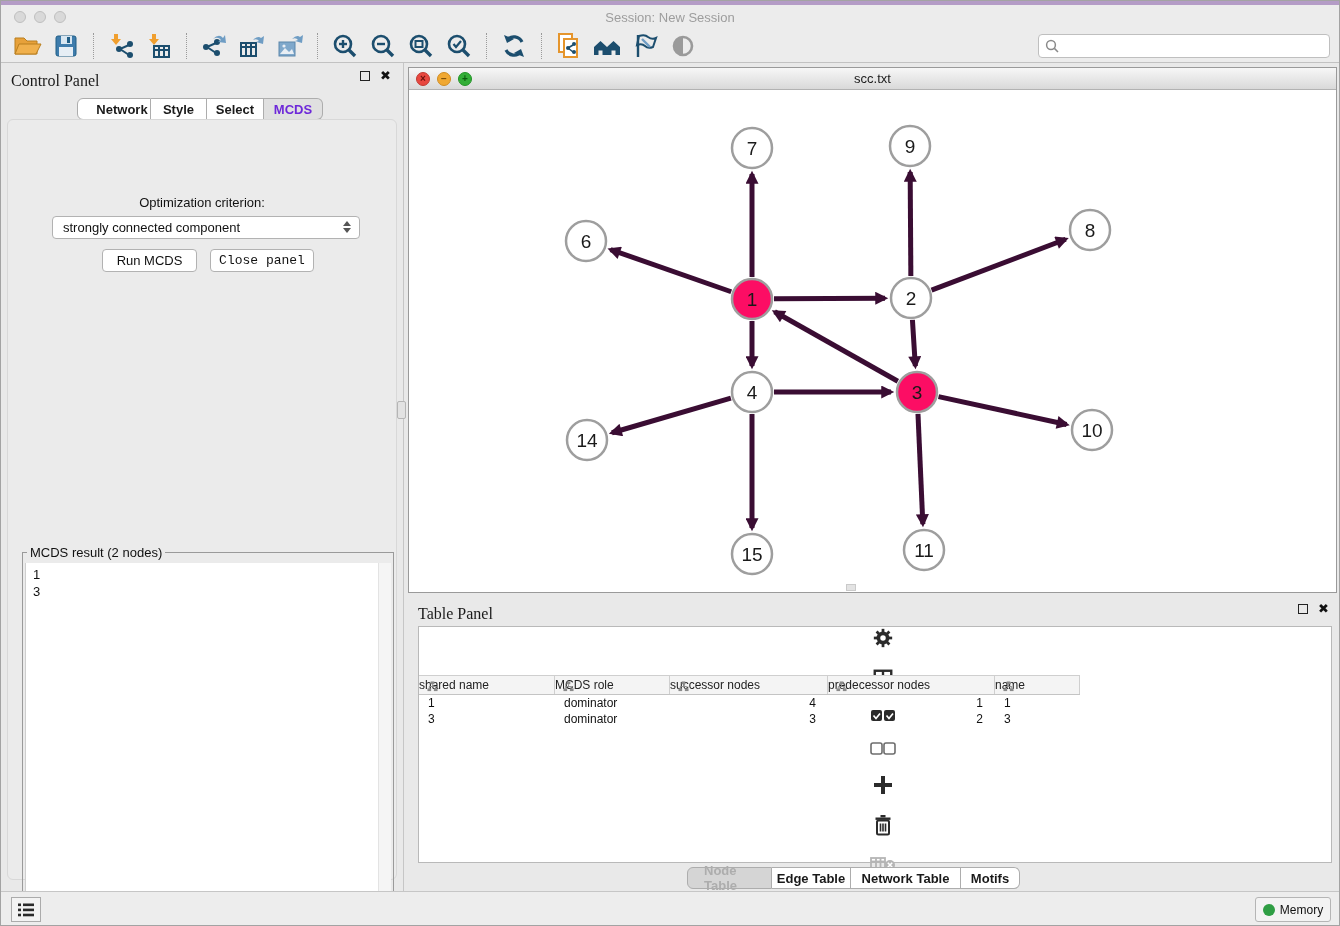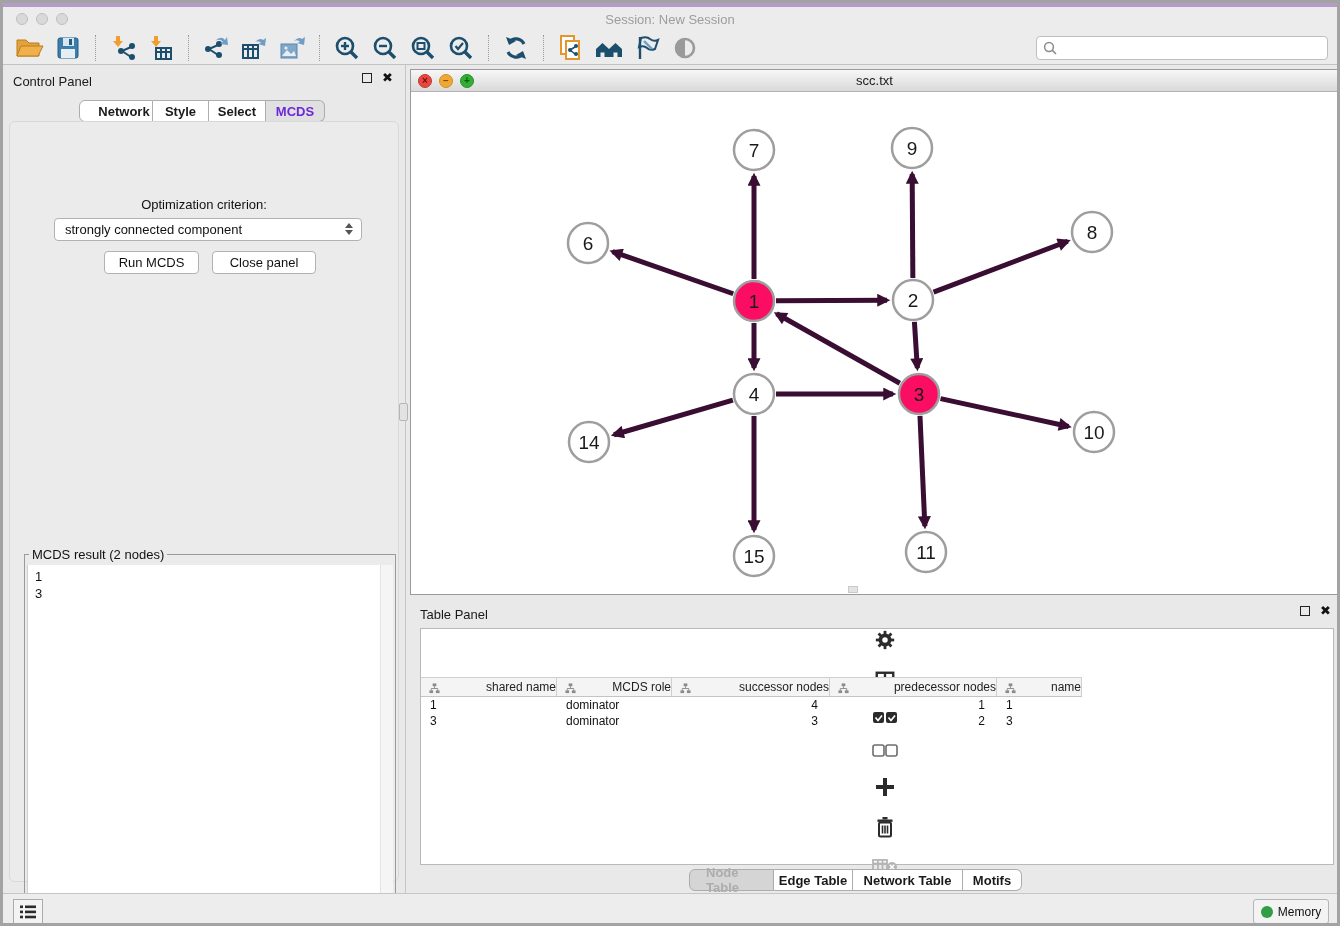--- a/index.html
+++ b/index.html
@@ -1,39 +1,39 @@
 <!DOCTYPE html>
 <html><head>
 <meta charset="utf-8">
 <style>
   * { margin:0; padding:0; box-sizing:border-box; }
   html,body { background:#ddd; }
   #app {
     position:relative; width:1340px; height:926px; overflow:hidden;
     font-family:"Liberation Sans", sans-serif; background:#e9e9e9;
-    border:3px solid #a3a3a3;
+    border:1px solid #a3a3a3;
   }
   
   .purple-strip { position:absolute; left:0; top:0; width:100%; height:4px; background:#b49cc6; }
   .titlebar { position:absolute; left:0; top:4px; width:100%; height:24px; background:#ececec; }
   .tl-dots { position:absolute; left:13px; top:6px; display:flex; gap:8px; }
   .tl-dot { width:12px; height:12px; border-radius:50%; background:#d9d9d9; border:1px solid #bfbfbf; }
   .win-title { position:absolute; left:0; right:0; top:5px; text-align:center; font-size:13px; color:#9d9d9d; }
   
   .toolbar { position:absolute; left:0; top:28px; width:100%; height:34px; background:#ececec;
              border-bottom:1px solid #c2c2c2; display:flex; align-items:center; padding-left:8px; }
   .tb-btn { width:38px; height:30px; display:flex; align-items:center; justify-content:center; }
   .tb-sep { width:1px; height:26px; border-left:1px dotted #9a9a9a; margin:0 8px; }
   .searchbox { position:absolute; right:9px; top:5px; width:292px; height:24px; background:#fff;
                border:1px solid #bfbfbf; border-radius:4px; display:flex; align-items:center; padding:0 6px; }
   .searchbox input { border:none; outline:none; flex:1; font-size:12px; font-family:"Liberation Sans",sans-serif; background:transparent; }
   
   #control-panel { position:absolute; left:0; top:62px; width:403px; height:828px; background:#e9e9e9;
                    border-right:1px solid #c6c6c6; }
-  .panel-header { position:absolute; left:10px; top:9px; font-size:13px; color:#1a1a1a; }
+  .panel-header { position:absolute; left:10px; top:9px; font-size:16px; color:#1a1a1a;font-family:Liberation Serif, serif; }
   .panel-icons { position:absolute; right:12px; top:8px; display:flex; gap:10px; align-items:center; }
   .float-ico { width:10px; height:10px; border:1.6px solid #222; }
   .close-ico { font-family:"DejaVu Sans",sans-serif; font-size:13px; font-weight:bold; color:#111; line-height:10px; }
   .seg-tabs { position:absolute; display:flex; }
   .seg-tab { height:22px; display:flex; align-items:center; justify-content:center; font-size:13px; font-weight:bold;
              background:#fff; border:1px solid #adadad; border-left:none; color:#1a1a1a; }
   .seg-tab:first-child { border-left:1px solid #adadad; border-radius:6px 0 0 6px;padding-left:16px; }
   .seg-tab:last-child { border-radius:0 6px 6px 0; }
   .seg-tab.active { background:#e0e0e0; color:#6d28d9; }
   #cp-tabs { left:76px; top:35px; }
@@ -42,21 +42,21 @@
   .opt-label { position:absolute; left:0; right:0; top:75px; text-align:center; font-size:13px; color:#111; }
   .cp-select { position:absolute; left:44px; top:96px; width:308px; height:23px; background:#fff;
                border:1px solid #b2b2b2; border-radius:4px; font-size:13px; color:#111;
                display:flex; align-items:center; padding-left:10px; }
   .stepper { position:absolute; right:8px; top:4px; display:flex; flex-direction:column; gap:2px; }
   .tri-up { width:0; height:0; border-left:4px solid transparent; border-right:4px solid transparent; border-bottom:5px solid #555; }
   .tri-dn { width:0; height:0; border-left:4px solid transparent; border-right:4px solid transparent; border-top:5px solid #555; }
   .cp-btn { position:absolute; top:129px; height:23px; background:#fff; border:1px solid #b2b2b2; border-radius:4px;
             font-size:13px; color:#111; display:flex; align-items:center; justify-content:center; }
   #run-btn { left:94px; width:95px; }
-  #closep-btn { left:202px; width:104px; }
+  #closep-btn { left:202px; width:104px;font-family:Liberation Mono, monospace; }
   .result-group { position:absolute; left:14px; top:432px; width:372px; height:378px; border:1px solid #9a9a9a; }
   .result-legend { position:absolute; left:4px; top:-8px; background:#ebebeb; padding:0 3px; font-size:13px; color:#111; }
   .result-area { position:absolute; left:2px; right:2px; top:10px; bottom:2px; background:#fff;
                  border-left:1px solid #cfcfcf; }
   .result-text { position:absolute; left:7px; top:3px; font-size:13px; color:#111; line-height:17px; white-space:pre; }
   .result-scroll { position:absolute; right:0; top:0; bottom:0; width:13px; background:#f5f5f5; border-left:1px solid #e3e3e3; }
   .split-grip { position:absolute; left:396px; top:400px; width:9px; height:18px; background:#e2e2e2;
                 border:1px solid #b5b5b5; border-radius:2px; }
   
   #net-window { position:absolute; left:407px; top:66px; width:929px; height:526px; background:#fff;
@@ -73,21 +73,21 @@
   .net-canvas { position:absolute; left:0; top:22px; right:0; bottom:0; background:#fff; }
   .net-grip { position:absolute; left:437px; bottom:1px; width:10px; height:7px; background:#e3e3e3; border:1px solid #cacaca; }
   
   #table-panel { position:absolute; left:407px; top:595px; width:933px; height:295px; background:#e9e9e9; }
   .tp-container { position:absolute; left:10px; top:30px; width:914px; height:237px; background:#fff; border:1px solid #b9b9b9; }
   .tp-toolbar { position:absolute; left:0; top:0; width:100%; height:46px; display:flex; align-items:center; gap:19px; padding-left:16px;flex-direction:column; }
   .tp-ico { display:flex; align-items:center; justify-content:center; }
   .fx { font-family:"DejaVu Serif", serif; font-style:italic; font-size:19px; color:#b5b5b5; }
   .grid-table { position:absolute; left:0; top:48px; }
   .gt-header { display:flex; background:#f4f4f4; border-top:1px solid #cfcfcf; border-bottom:1px solid #c4c4c4; height:20px; }
-  .gt-hcell { position:relative; display:flex; align-items:center; justify-content:flex-end; font-size:12px; color:#222;
+  .gt-hcell { position:relative; display:flex; align-items:center; justify-content:flex-start; font-size:12px; color:#222;
               border-right:1px solid #cfcfcf; }
   .gt-hcell svg { position:absolute; left:8px; top:5px; }
   .gt-row { display:flex; height:16px; }
   .gt-cell { font-size:12px; color:#111; display:flex; align-items:center; }
   .gt-cell.l { justify-content:flex-start; padding-left:9px; }
   .gt-cell.r { justify-content:flex-end; padding-right:12px; }
   #tp-tabs { left:279px; top:271px; }
   #tp-tabs .seg-tab { background:#fff; }
   #tp-tabs .seg-tab.active { background:#d5d5d5; color:#adadad; }
   

